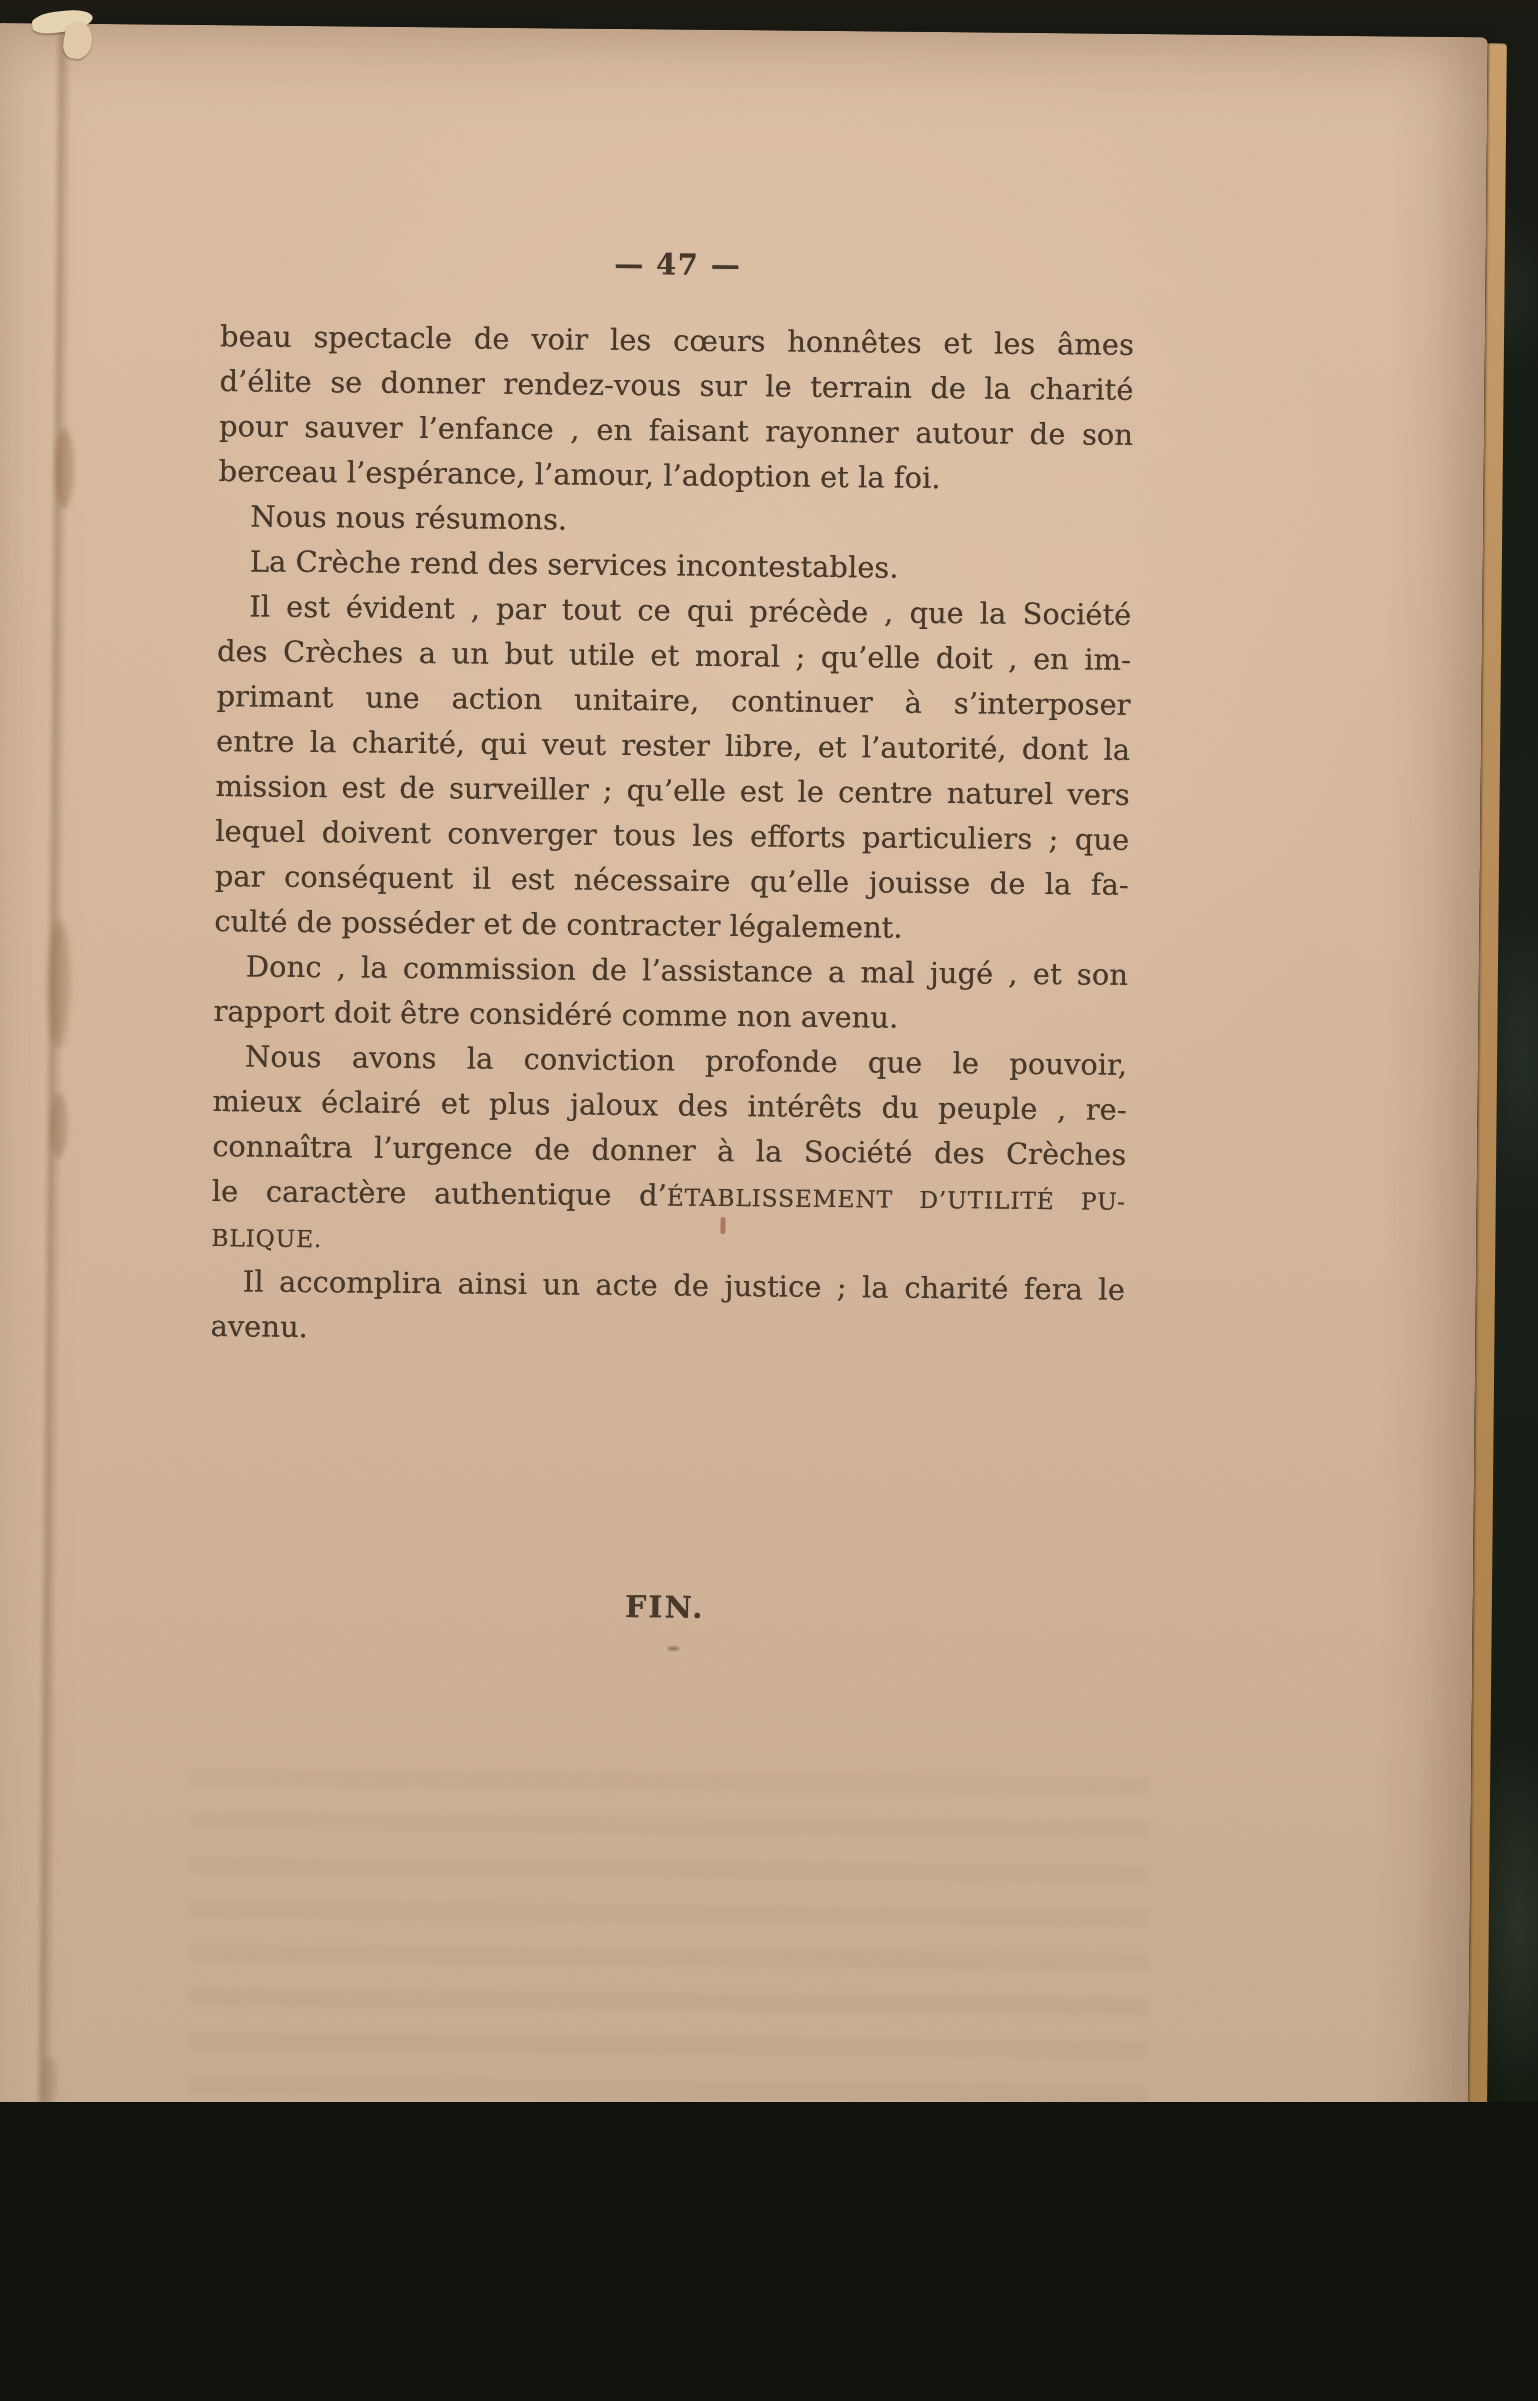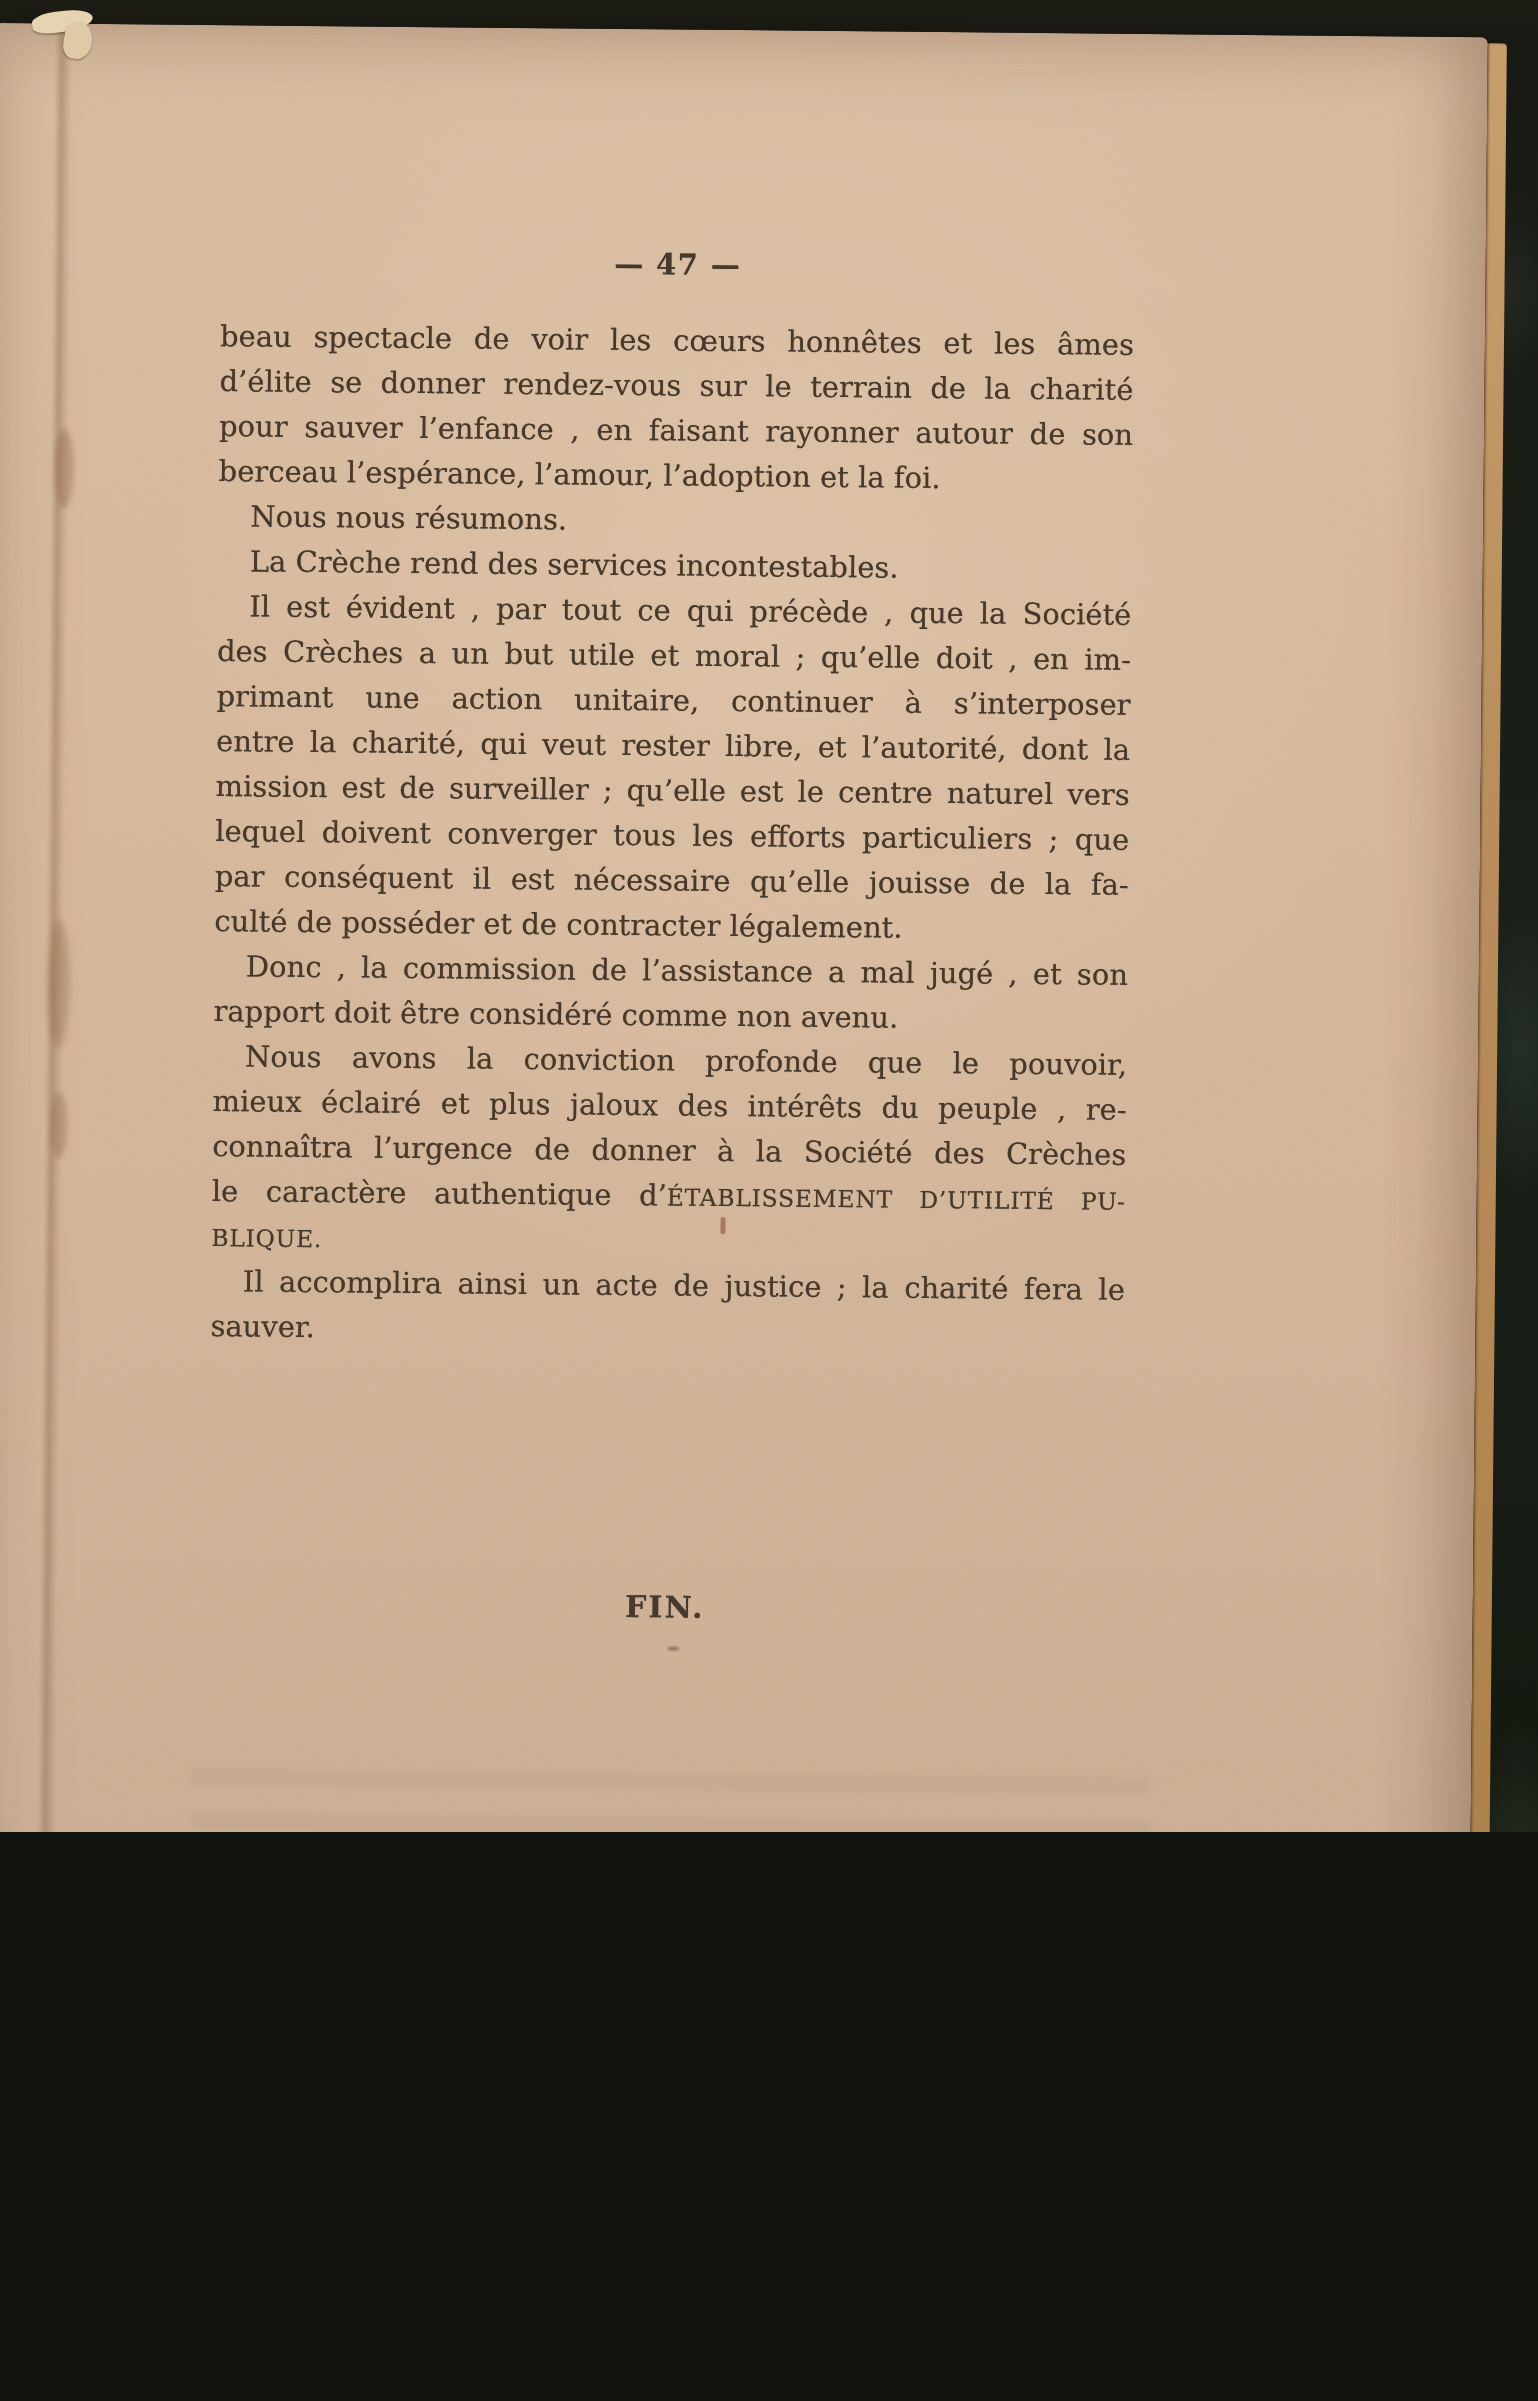--- a/index.html
+++ b/index.html
@@ -1,17 +1,17 @@
 <!DOCTYPE html>
 <html style="font-size:11px"><head>
 <meta charset="utf-8">
 <style>
   html,body{margin:0;padding:0;background:#10130d;}
   .scan{
-    position:relative;width:1538px;height:1832px;overflow:hidden;
+    position:relative;width:1538px;height:2102px;overflow:hidden;
     font-family:"DejaVu Serif","Liberation Serif",serif;
     background:
       radial-gradient(118px 180px at 1500px 2241px, rgba(186,192,172,.40), transparent 68%),
       radial-gradient(90px 290px at 1519px 1923px, rgba(140,165,145,.18), transparent 70%),
       radial-gradient(69px 207px at 1522px 1051px, rgba(125,150,132,.12), transparent 70%),
       radial-gradient(83px 138px at 1508px 290px,  rgba(120,140,125,.10), transparent 70%),
       linear-gradient(180deg,#1c1a13 0%,#181a14 3%,#19211a 55%,#14190f 100%);
   }
   .page{
     position:absolute;left:0;top:23px;width:1488px;height:2342px;
@@ -119,21 +119,21 @@
         <div class="line j"><span>par conséquent il est nécessaire qu’elle jouisse de la fa-</span></div>
         <div class="line"><span>culté de posséder et de contracter légalement.</span></div>
         <div class="line j ind"><span>Donc , la commission de l’assistance a mal jugé , et son</span></div>
         <div class="line"><span>rapport doit être considéré comme non avenu.</span></div>
         <div class="line j ind"><span>Nous avons la conviction profonde que le pouvoir,</span></div>
         <div class="line j"><span>mieux éclairé et plus jaloux des intérêts du peuple , re-</span></div>
         <div class="line j"><span>connaîtra l’urgence de donner à la Société des Crèches</span></div>
         <div class="line j"><span>le caractère authentique d’</span><span class="sc">ÉTABLISSEMENT D’UTILITÉ PU-</span></div>
         <div class="line"><span class="sc">BLIQUE.</span></div>
         <div class="line j ind"><span>Il accomplira ainsi un acte de justice ; la charité fera le</span></div>
-        <div class="line"><span>sauver.</span></div>
+        <div class="line"><span>avenu.</span></div>
       </div>
 
     <div class="fin">FIN.</div>
     <div class="stain fin-smudge"></div>
   </div>
 
   <div class="shred-a"></div>
   <div class="shred-b"></div>
 </div>
 

